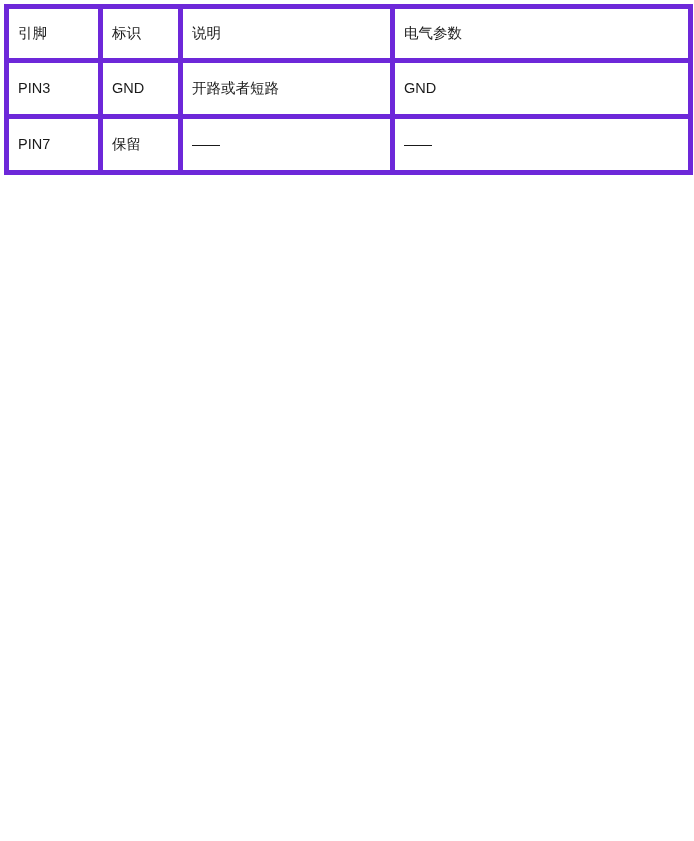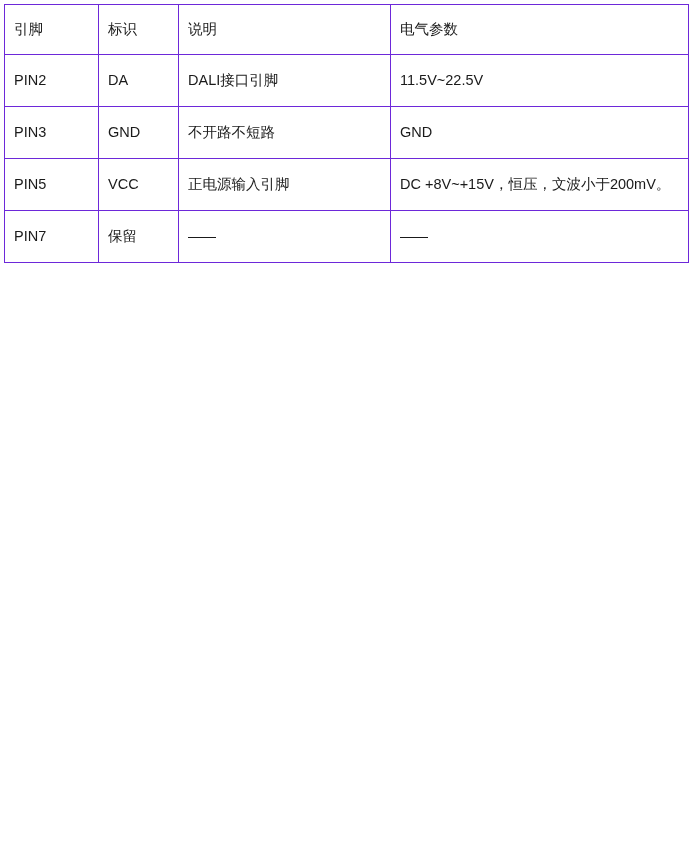--- a/index.html
+++ b/index.html
@@ -18,21 +18,21 @@
     width: 684px;
     margin: 4px 0 0 4px;
     table-layout: fixed;
   }
   .pin-table col.c-pin   { width: 94px; }
   .pin-table col.c-mark  { width: 80px; }
   .pin-table col.c-desc  { width: 212px; }
   .pin-table col.c-elec  { width: 298px; }
 
   .pin-table td, .pin-table th {
-    border: 1px solid #6d28d9;
+    border: 5px solid #6d28d9;
     vertical-align: top;
     padding: 11px 9px 11px 9px;
     font-size: 14.5px;
     line-height: 2.0;
     font-weight: normal;
     text-align: left;
     word-wrap: break-word;
     overflow-wrap: break-word;
   }
   .pin-table th {
@@ -62,36 +62,24 @@
   <thead>
     <tr>
       <th>引脚</th>
       <th>标识</th>
       <th>说明</th>
       <th>电气参数</th>
     </tr>
   </thead>
   <tbody>
     <tr>
-      <td>PIN2</td>
-      <td>DA</td>
-      <td>DALI接口引脚</td>
-      <td>11.5V~22.5V</td>
-    </tr>
-    <tr>
       <td>PIN3</td>
       <td>GND</td>
-      <td>不开路不短路</td>
+      <td>开路或者短路</td>
       <td>GND</td>
-    </tr>
-    <tr>
-      <td>PIN5</td>
-      <td>VCC</td>
-      <td>正电源输入引脚</td>
-      <td class="cell-multiline">DC +8V~+15V，恒压，文波小于200mV。</td>
     </tr>
     <tr>
       <td>PIN7</td>
       <td>保留</td>
       <td class="dash">——</td>
       <td class="dash">——</td>
     </tr>
   </tbody>
 </table>
 

